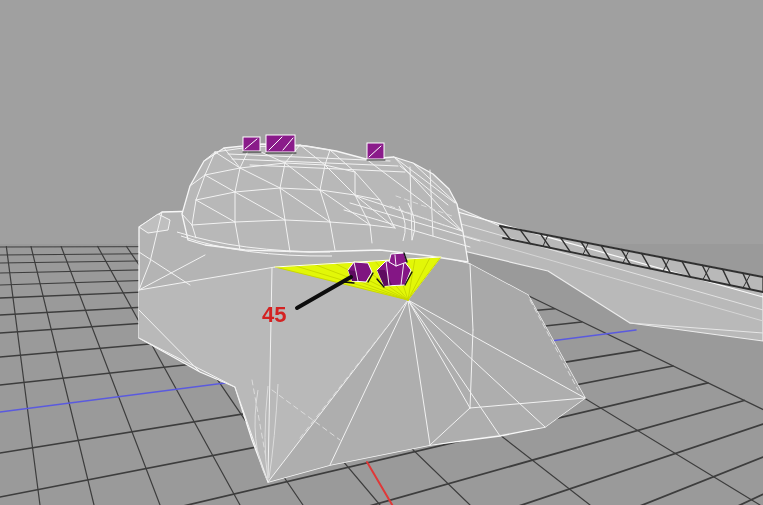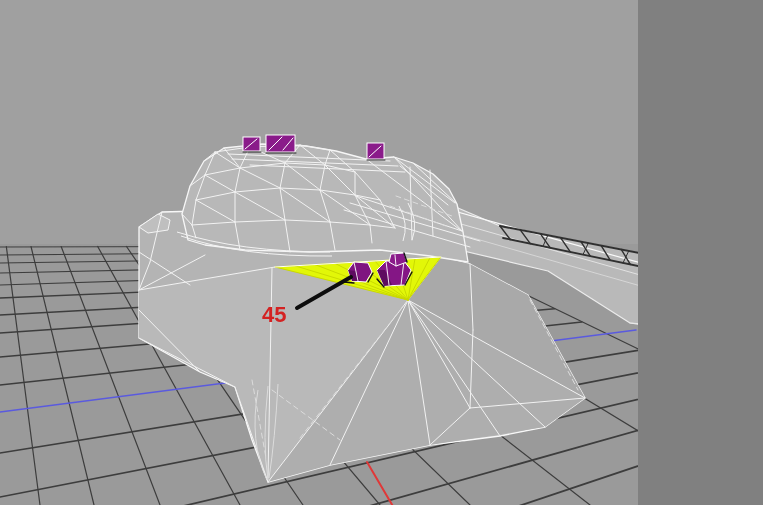--- a/index.html
+++ b/index.html
@@ -1,16 +1,16 @@
 <!DOCTYPE html>
 <html><head>
 <meta charset="utf-8">
 <style>
   html,body{margin:0;padding:0;background:#808080;}
-  #viewport-wrap{width:638px;height:505px;overflow:hidden;position:relative;}
+  #viewport-wrap{width:763px;height:505px;overflow:hidden;position:relative;}
   svg{display:block;}
   text.ann{font-family:"Liberation Sans",sans-serif;font-weight:bold;}
 </style>
 </head>
 <body>
 
 <div id="viewport-wrap">
   <svg id="scene" width="763" height="505" viewBox="0 0 763 505">
     <g id="g-sky">
         <rect x="0" y="0" width="763" height="505" fill="#a0a0a0"></rect>

